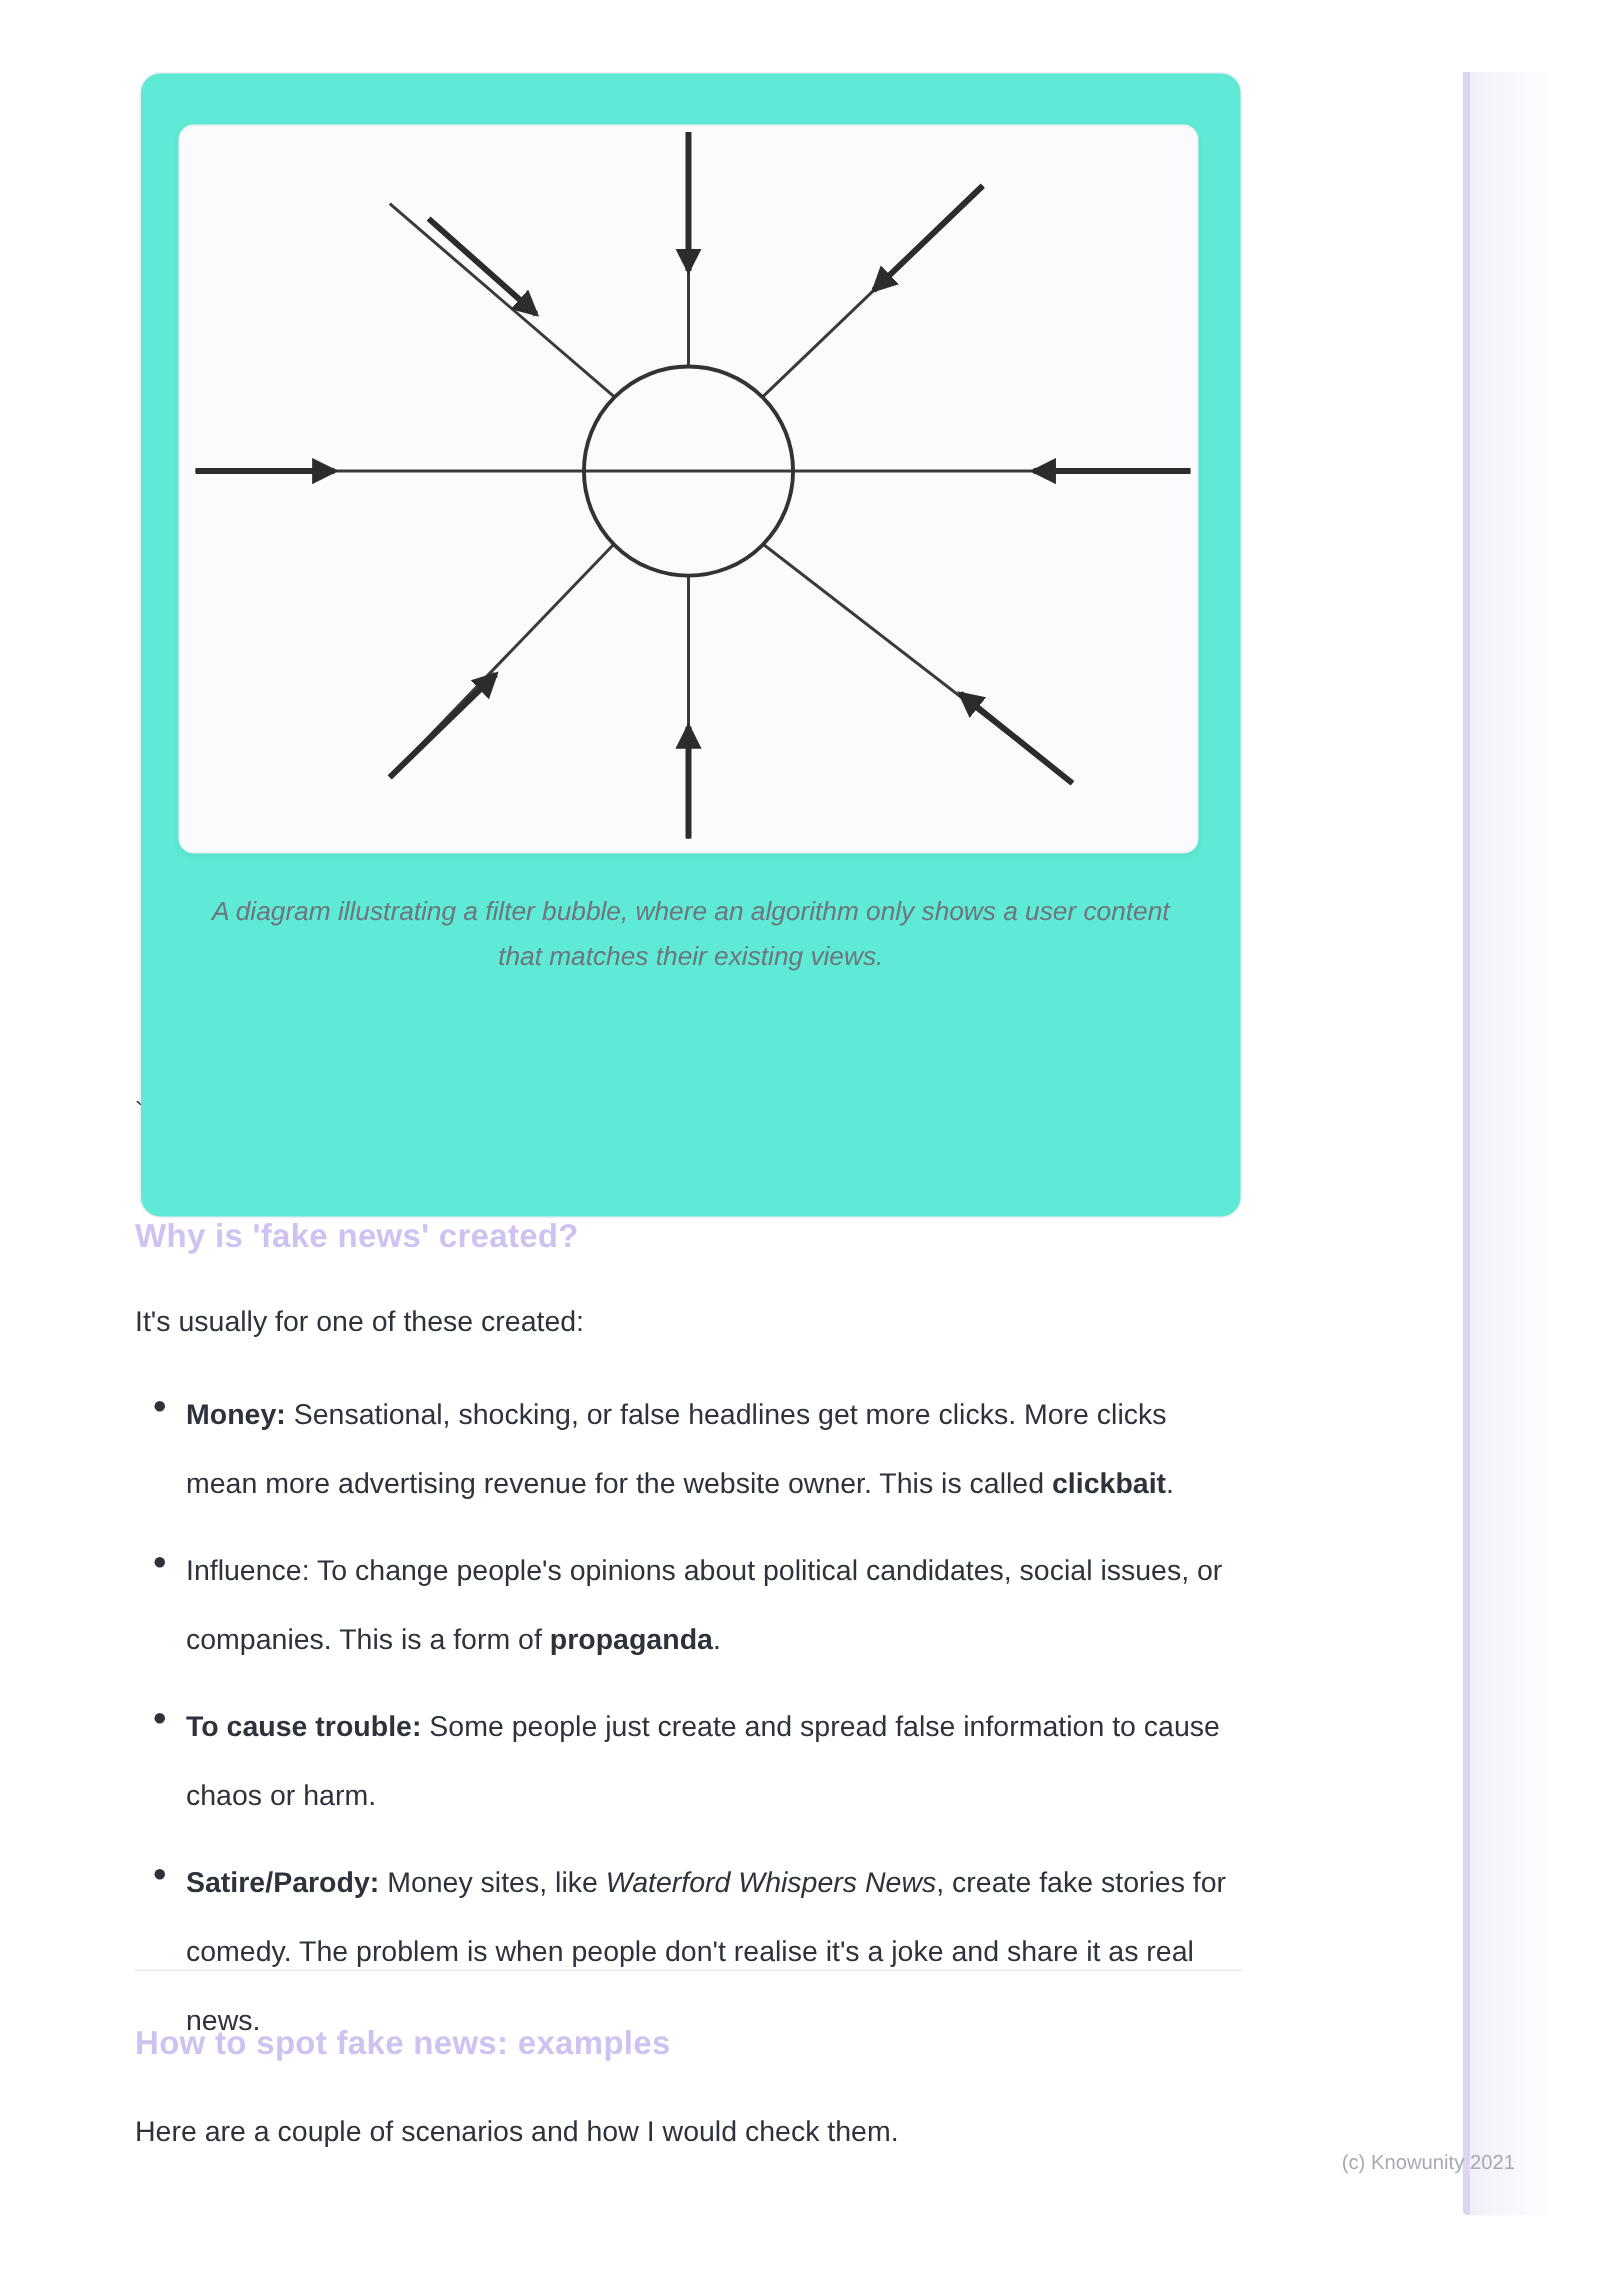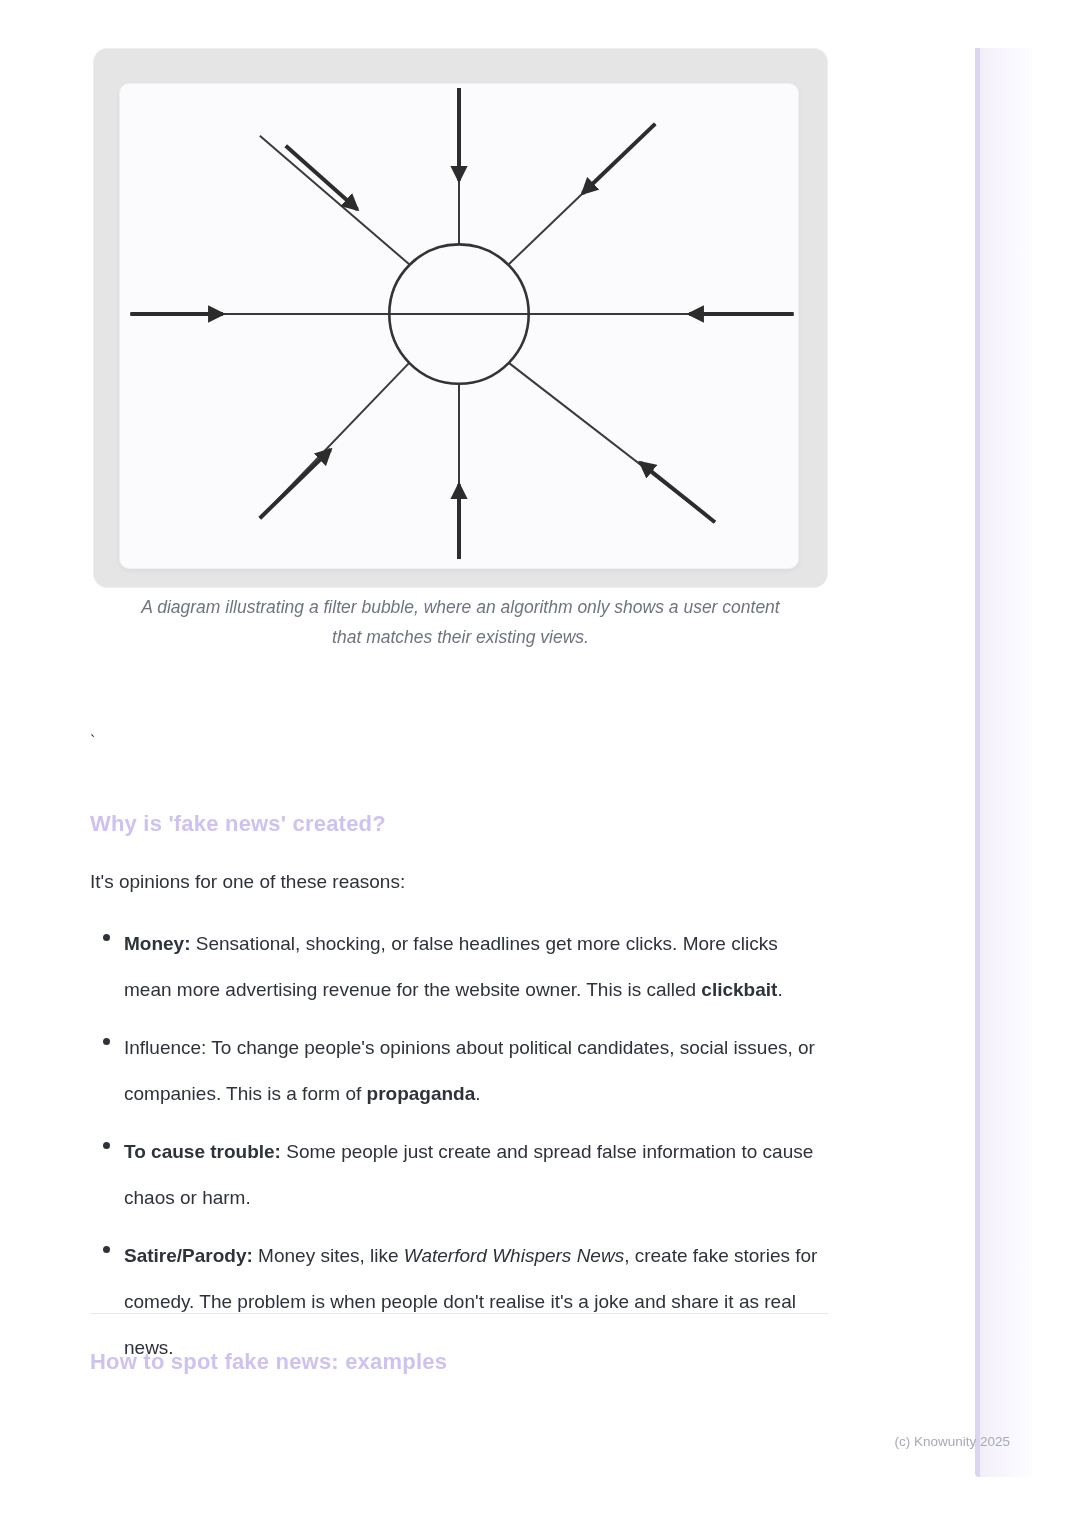--- a/index.html
+++ b/index.html
@@ -23,22 +23,22 @@
     border-left:5px solid #dcd5ef;
     background:linear-gradient(to right,#f3effa 0%,#f9f7fd 55%,#fdfdff 100%);
     border-radius:0 0 4px 4px;
     z-index:1;
   }
 
   
   .figure-card{
     position:absolute;
     left:93px;top:48px;
-    width:735px;height:540px;
-    background:#e5e5e5;
+    width:735px;height:764px;
+    background:#5eead4;
     border:1px solid #ededf3;
     border-radius:14px;
     box-sizing:border-box;
     z-index:2;
   }
   .figure-panel{
     position:absolute;
     left:25px;top:34px;
     width:680px;height:486px;
     background:#fbfbfd;
@@ -182,29 +182,30 @@
     </div>
     <div class="figure-caption">
       <span class="cap-inner">A diagram illustrating a filter bubble, where an algorithm only shows a user content that matches their existing views.</span>
     </div>
   </div>
 
   <div class="stray-tick">`</div>
 
   <h2 class="section-heading" id="heading-why">Why is 'fake news' created?</h2>
 
-  <p class="body-par" id="intro-reasons">It's opinions for one of these reasons:</p>
+  <p class="body-par" id="intro-reasons">It's usually for one of these created:</p>
 
   <ul class="reasons">
     <li><span style="font-weight: 700;">Money:</span><span> Sensational, shocking, or false headlines get more clicks. More clicks mean more advertising revenue for the website owner. This is called </span><span style="font-weight: 700;">clickbait</span><span>.</span></li>
     <li><span style="font-weight: 400;">Influence:</span><span> To change people's opinions about political candidates, social issues, or companies. This is a form of </span><span style="font-weight: 700;">propaganda</span><span>.</span></li>
     <li><span style="font-weight: 700;">To cause trouble:</span><span> Some people just create and spread false information to cause chaos or harm.</span></li>
     <li><span style="font-weight: 700;">Satire/Parody:</span><span> Money sites, like </span><span style="font-style: italic;">Waterford Whispers News</span><span>, create fake stories for comedy. The problem is when people don't realise it's a joke and share it as real news.</span></li>
   </ul>
 
   <div class="divider"></div>
 
   <h2 class="section-heading" id="heading-spot">How to spot fake news: examples</h2>
 
-
-  <div class="footer-copyright">(c) Knowunity 2025</div>
+  <p class="body-par" id="intro-scenarios">Here are a couple of scenarios and how I would check them.</p>
+
+  <div class="footer-copyright">(c) Knowunity 2021</div>
 
 </div>
 
 </body></html>

